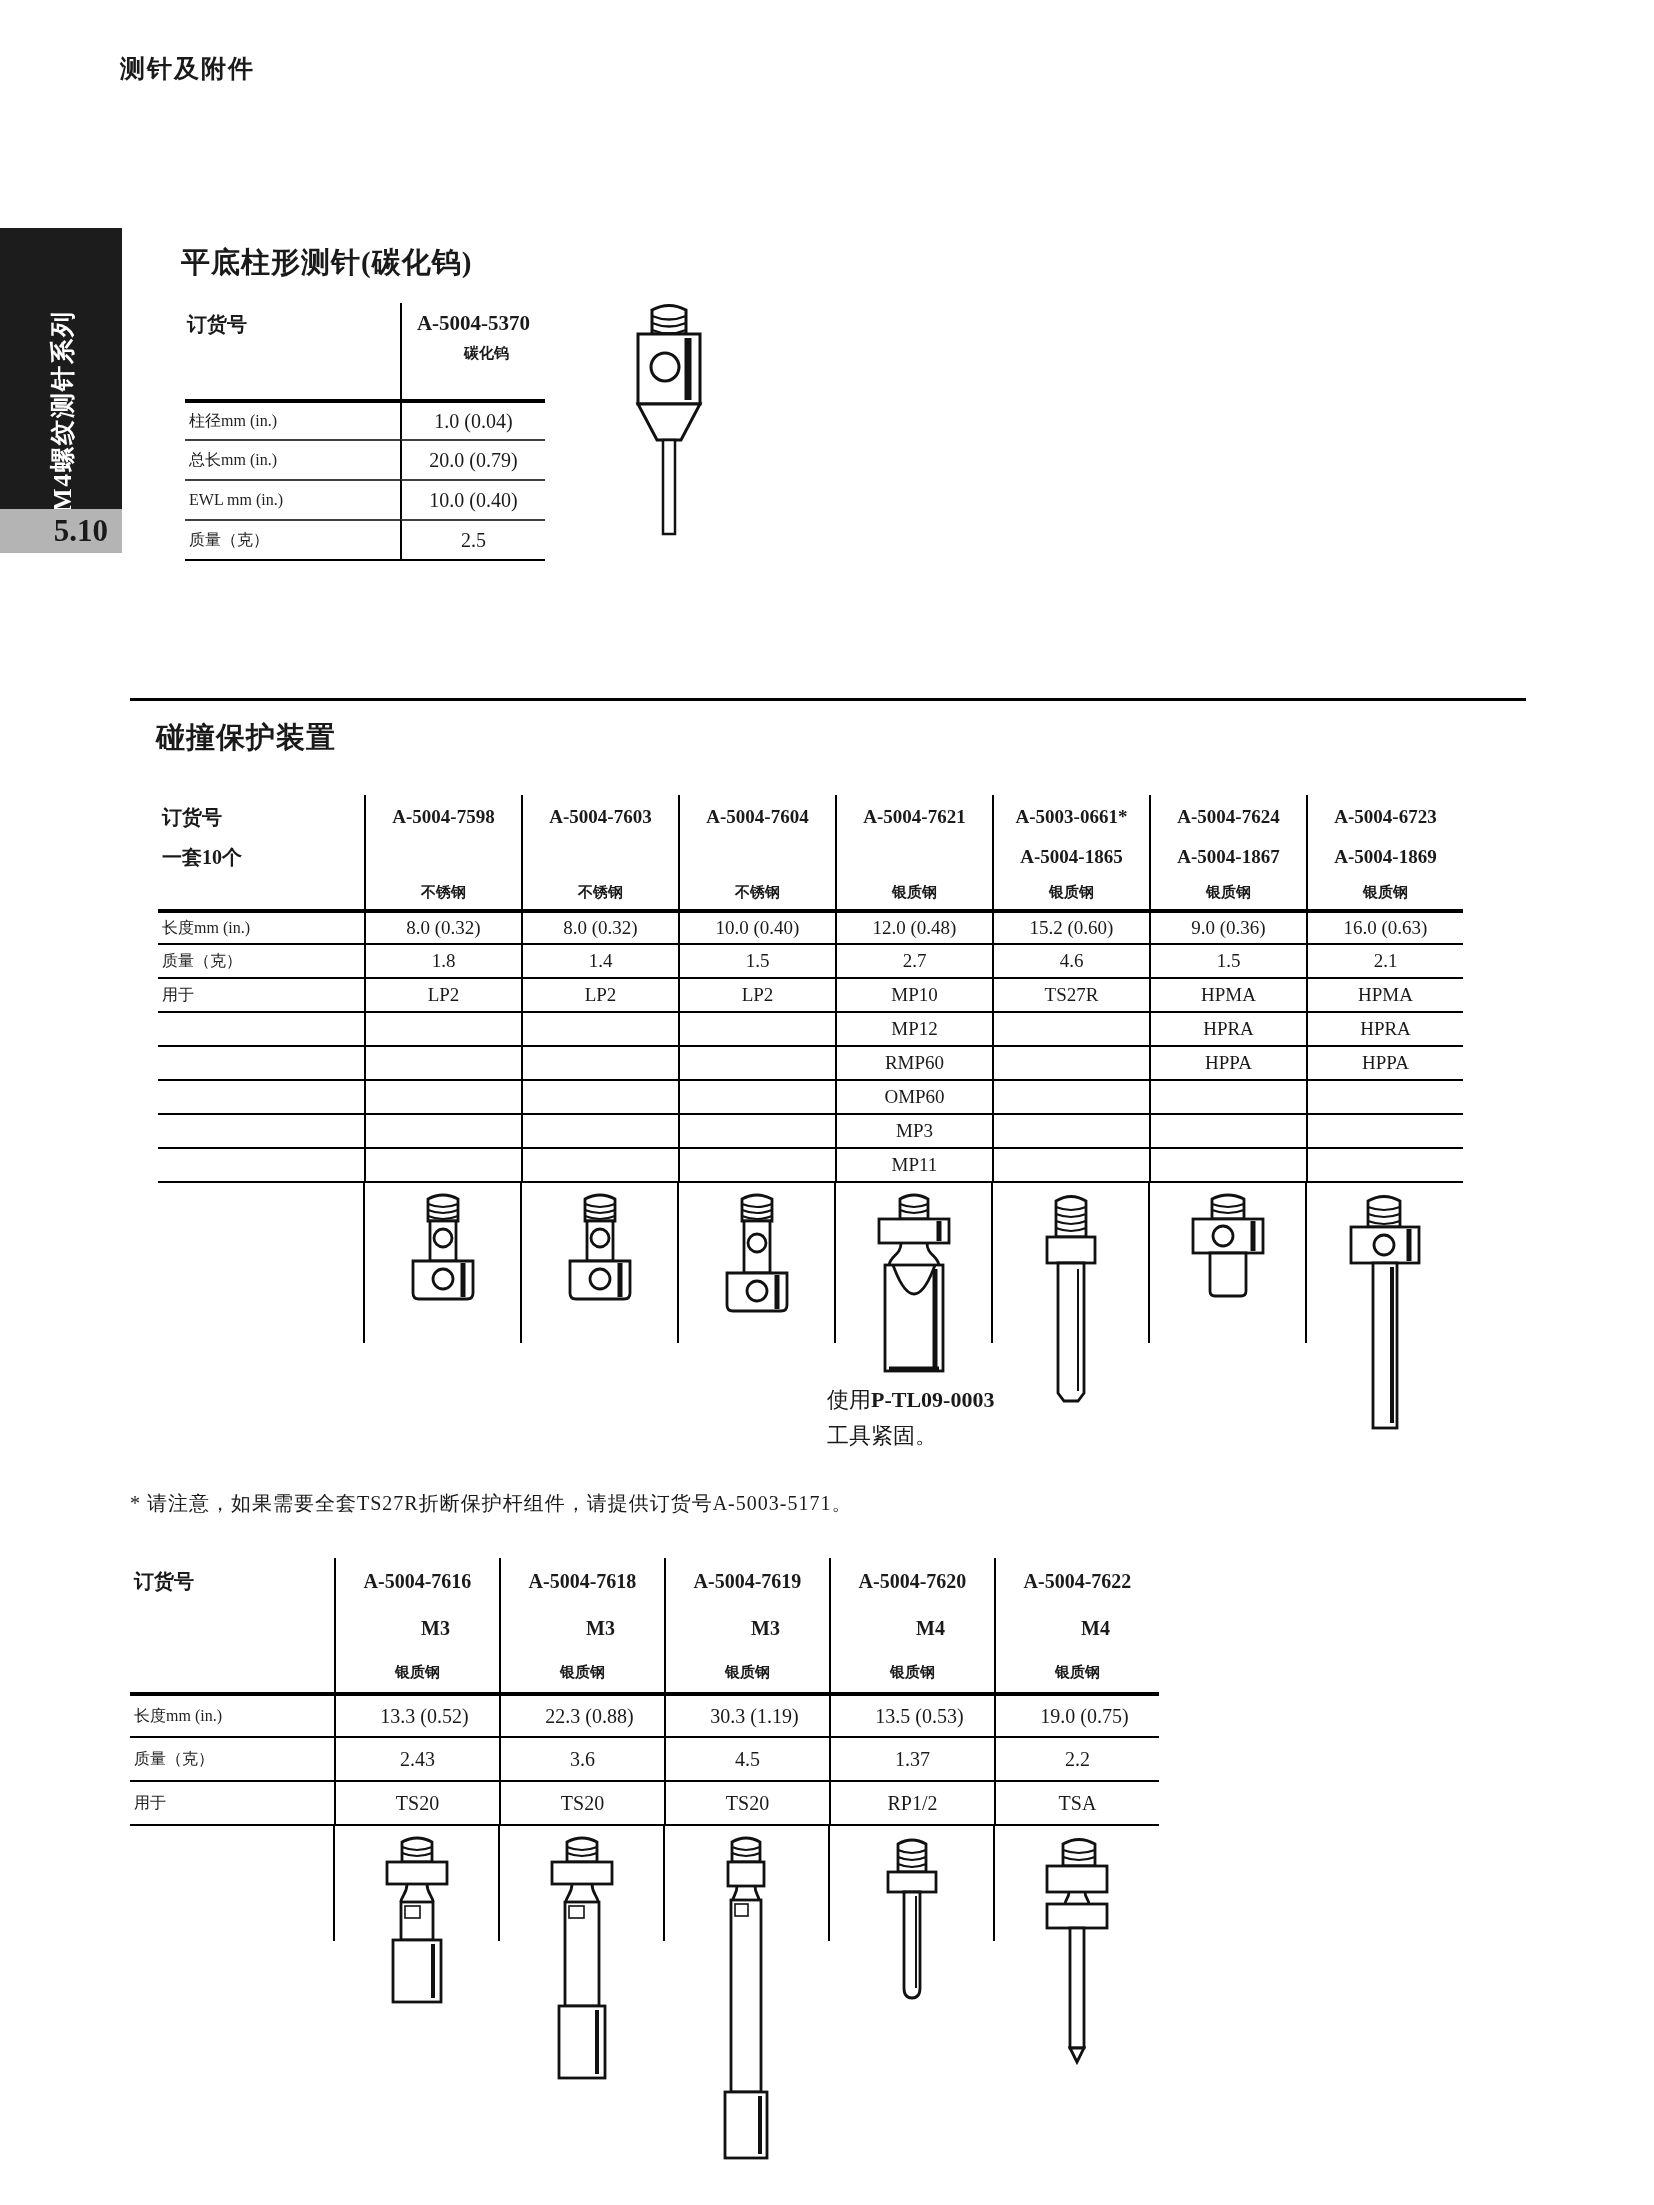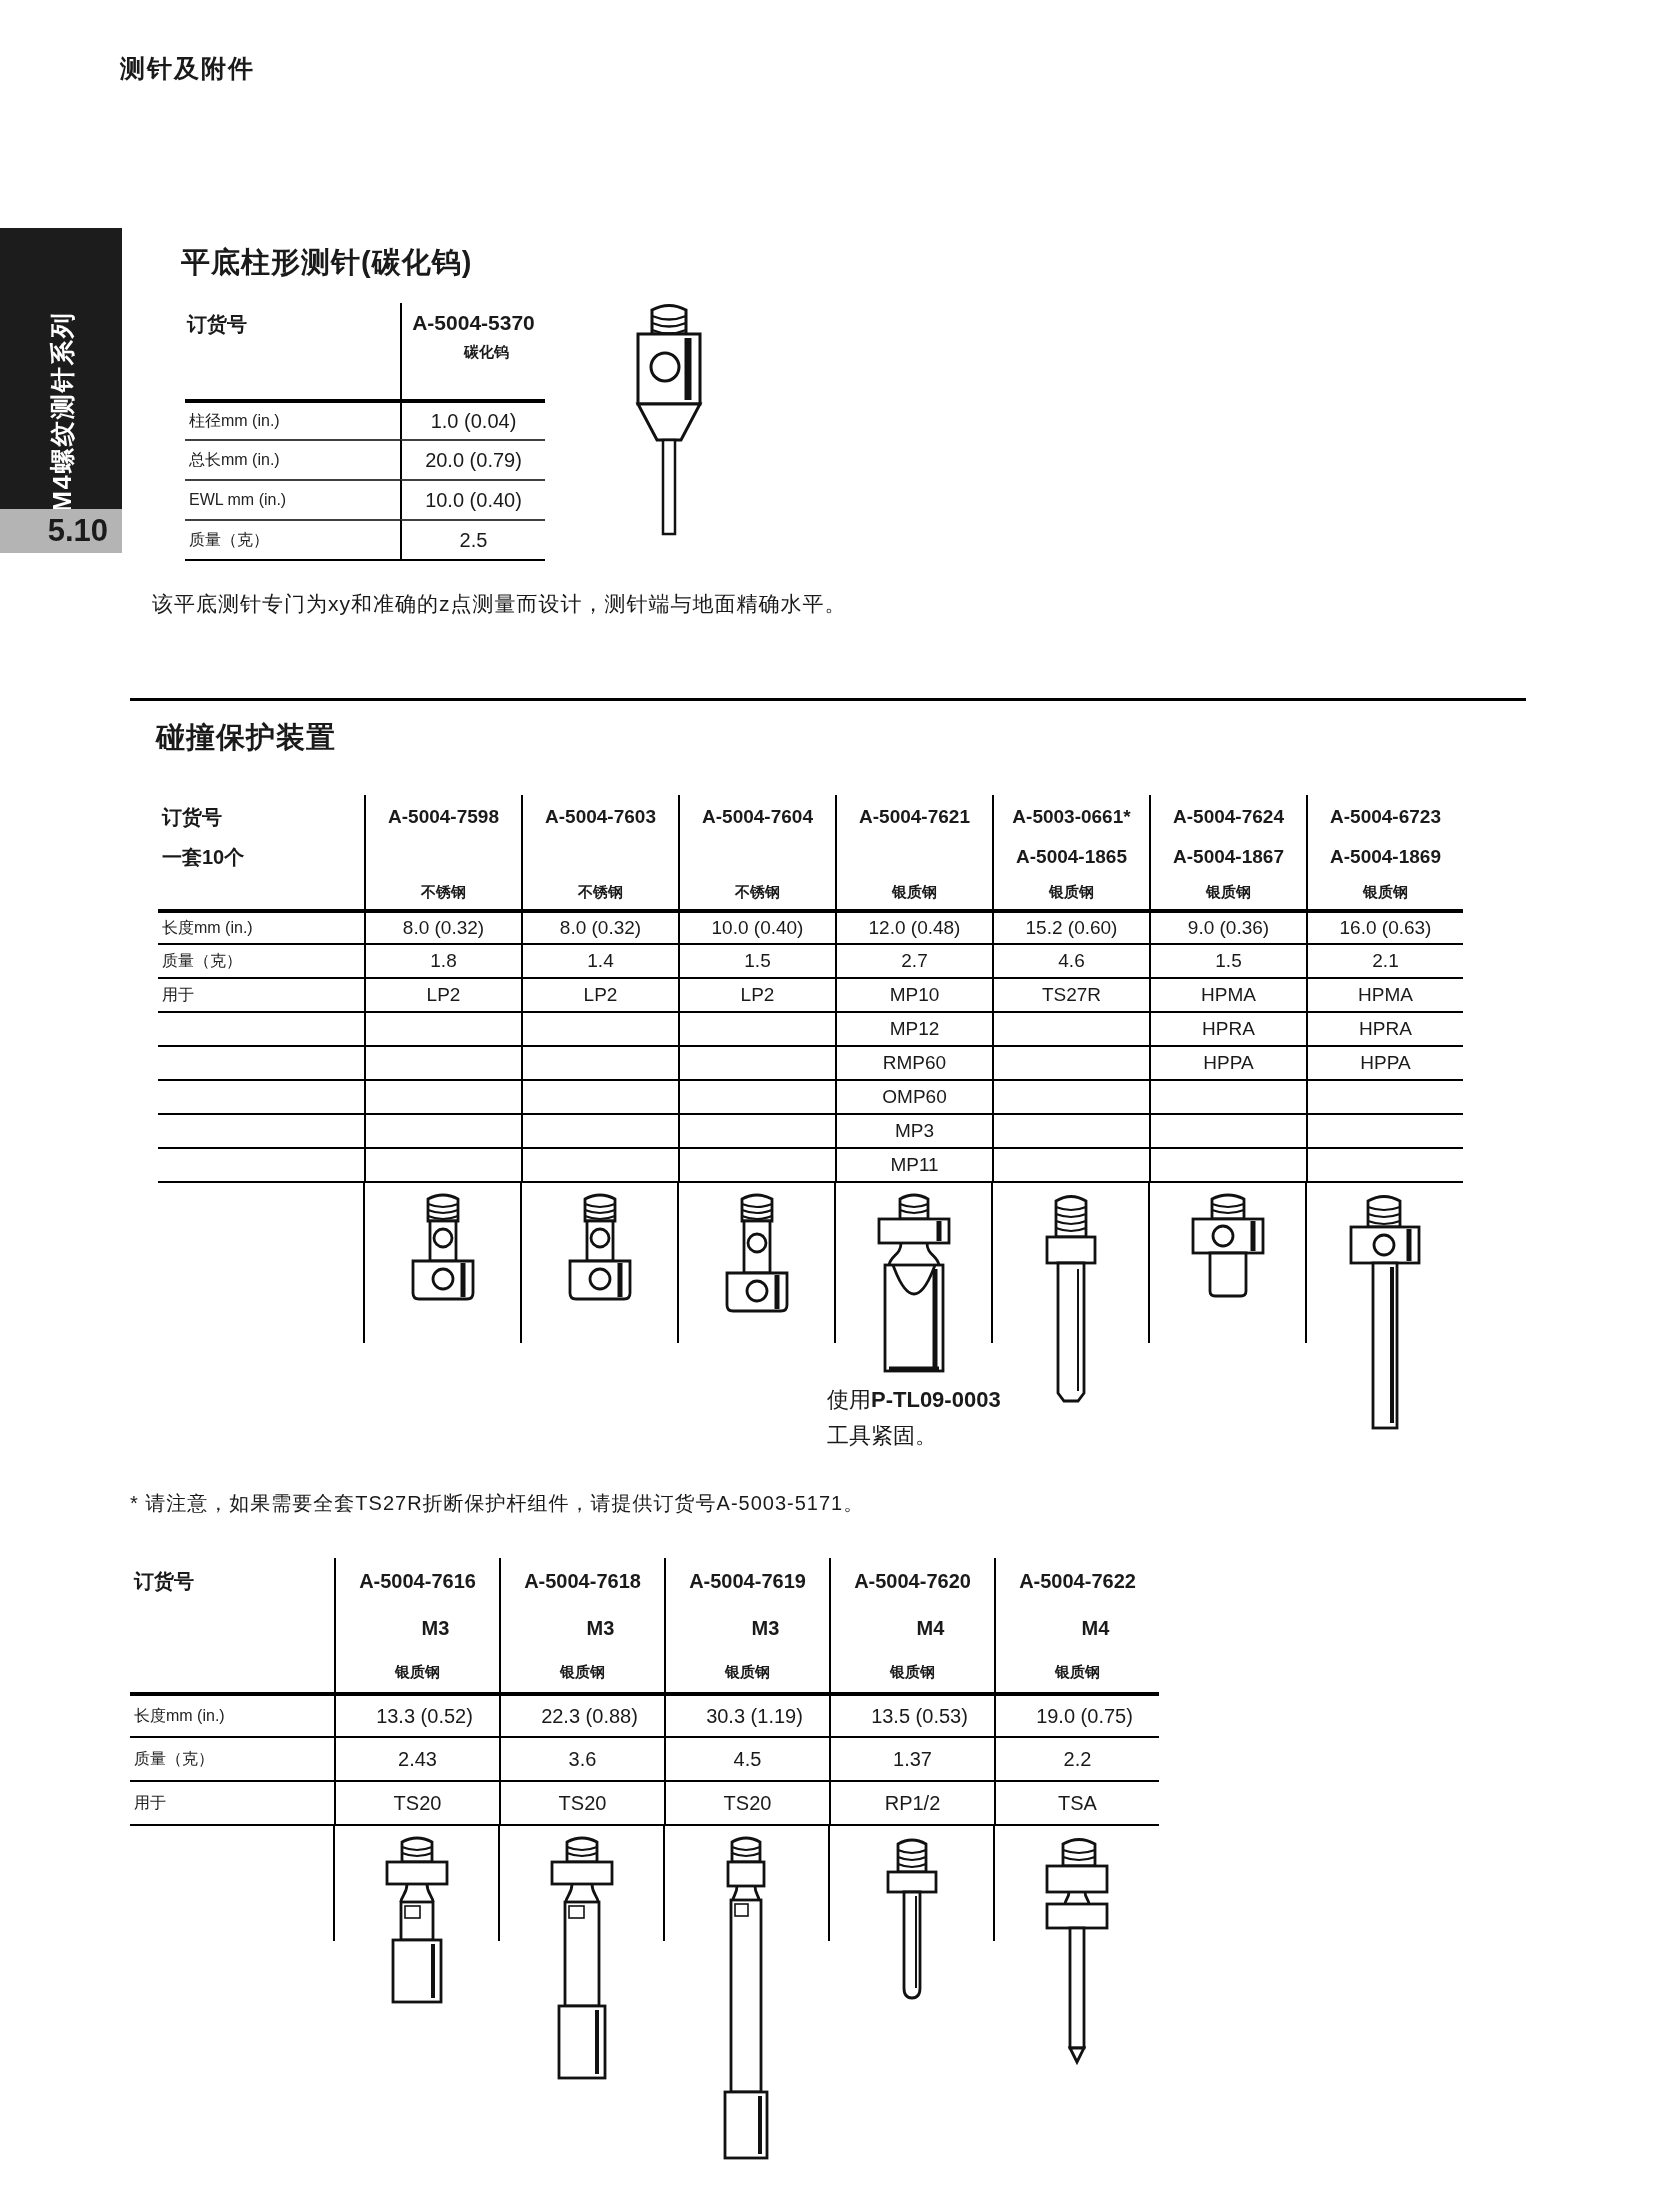--- a/index.html
+++ b/index.html
@@ -1,17 +1,17 @@
 <!DOCTYPE html>
 <html><head>
 <meta charset="utf-8">
 <style>
   html,body{margin:0;padding:0;background:#fff;}
   .page{position:relative;width:1654px;height:2205px;background:#fff;overflow:hidden;
-        font-family:Liberation Sans, sans-serif;color:#1a1a1a;}
+        font-family:Liberation Serif, serif;color:#1a1a1a;}
   .abs{position:absolute;}
   .b{font-weight:bold;}
 
   
   .doc-header{left:120px;top:52px;font-size:25px;font-weight:bold;letter-spacing:2px;}
 
   
   .side-bar{left:0;top:228px;width:122px;height:281px;background:#1c1c1c;}
   .side-label{left:46px;top:512px;color:#fff;font-weight:bold;font-size:25px;
               white-space:nowrap;transform:rotate(-90deg);transform-origin:0 0;letter-spacing:2px;}
@@ -118,21 +118,20 @@
         <path d="M40,16 q17,7 34,0 M40,23 q17,7 34,0 M40,30 q17,7 34,0" fill="none" stroke-width="2.4"></path>
         <rect x="26" y="34" width="62" height="70"></rect>
         <line x1="76" y1="38" x2="76" y2="100" stroke-width="7"></line>
         <circle cx="53" cy="67" r="14"></circle>
         <path d="M26,104 L45,140 h24 L88,104 z"></path>
         <rect x="51" y="140" width="12" height="94" stroke-width="2.5"></rect>
       </g>
     </svg>
   </div>
 
-  <div class="abs para" style="left:152px;top:590px;width:1100px;">该平底测针专门为xy和准确的z点测量而设计，测针端与地面精确水平。</div>
 
   <div class="abs divider"></div>
 
   <div class="abs sec-title" style="left:156px;top:718px;">碰撞保护装置</div>
 
   <div class="abs t2">
 
     <div class="hc lcol">
       <div class="hl1">订货号</div>
       <div class="hl2">一套10个</div>

